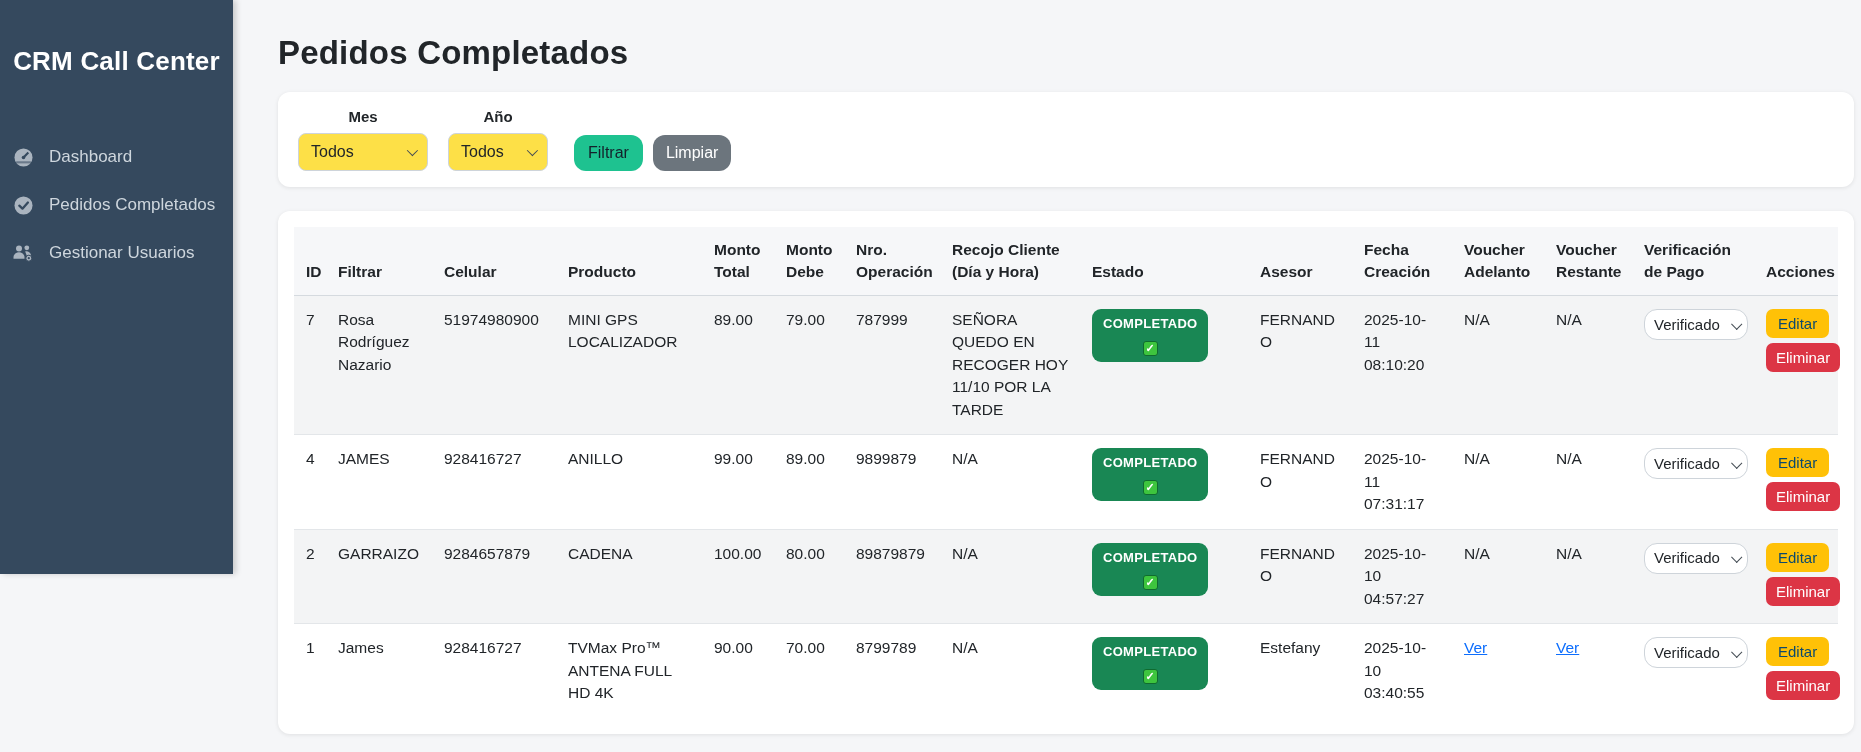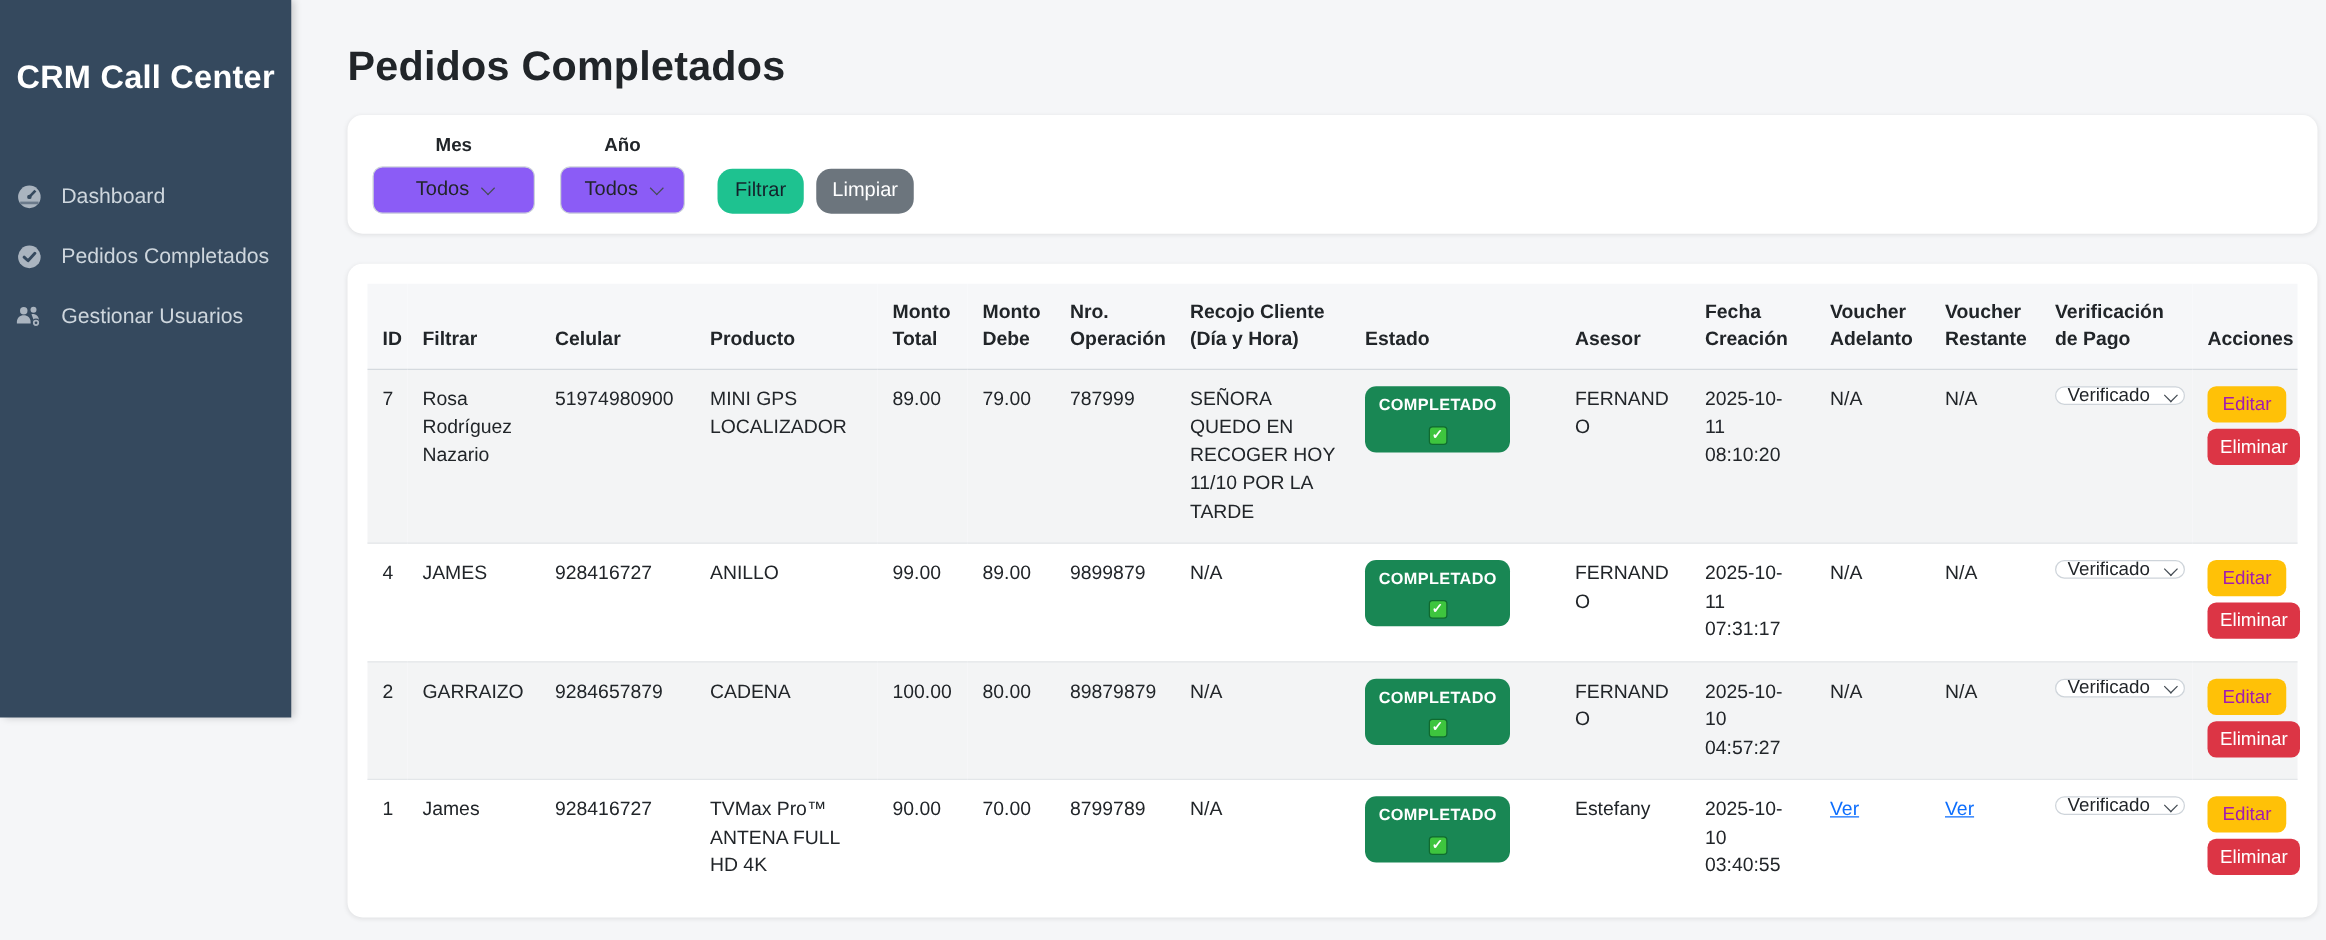--- a/index.html
+++ b/index.html
@@ -48,22 +48,22 @@
   .card {
     background: #ffffff; border-radius: 12px;
     box-shadow: 0 1px 4px rgba(0,0,0,0.09);
   }
 
   
   .filter-card { padding: 16px 20px; margin-bottom: 24px; display: flex; align-items: flex-end; }
   .filter-group { margin-right: 20px; }
   .filter-label { font-size: 15px; font-weight: 700; margin-bottom: 8px; text-align: center; }
   .select-box {
-    height: 38px; background: #8b5cf6; border: 1px solid #ced4da; border-radius: 8px;
-    display: flex; align-items: center; justify-content: center;
+    height: 38px; background: #fde047; border: 1px solid #ced4da; border-radius: 8px;
+    display: flex; align-items: center; justify-content: space-between;
     padding: 0 12px; font-size: 16px; color: #212529; cursor: pointer;
   }
   .select-box.mes { width: 130px; }
   .select-box.ano { width: 100px; }
   .chev {
     width: 8px; height: 8px; border-right: 1.8px solid #444c54; border-bottom: 1.8px solid #444c54;
     transform: rotate(45deg) translateY(-2px); margin-left: 10px; flex: none;
   }
   .btn { border: none; border-radius: 12px; font-size: 16px; cursor: pointer; font-family: inherit; }
   .btn-filtrar {
@@ -99,29 +99,29 @@
     padding: 6px 11px; border-radius: 9px; white-space: nowrap; flex-direction: column;
   }
   .check-emoji {
     width: 15px; height: 15px; background: #3ec53e; border: 1px solid #0f6b2f;
     border-radius: 3px; color: #fff; font-size: 11px; font-weight: 700;
     display: inline-flex; align-items: center; justify-content: center; line-height: 1;
   }
   .ver-link { color: var(--link, #0d6efd); text-decoration: underline; cursor: pointer; }
 
   .verif-select {
-    width: 104px; height: 15px; background: #fff; border: 1px solid #ced4da; border-radius: 13px;
+    width: 104px; height: 31px; background: #fff; border: 1px solid #ced4da; border-radius: 13px;
     display: flex; align-items: center; padding: 0 7px 0 9px;
     font-size: 15px; color: #212529; cursor: pointer; overflow: hidden;
   }
   .verif-select .txt { white-space: nowrap; overflow: hidden; flex: 1; }
   .verif-select .chev { margin-left: 2px; transform: rotate(45deg) translateY(-1px); }
 
   .btn-editar {
-    background: var(--warning, #ffc107); color: #a21caf;
+    background: var(--warning, #ffc107); color: #0c4a6e;
     padding: 6px 12px; font-size: 15px; border-radius: 7px; display: inline-block;
   }
   .btn-eliminar {
     background: var(--danger, #dc3545); color: #ffffff;
     padding: 6px 10px; font-size: 15px; border-radius: 7px; display: inline-block; margin-top: 5px;
   }
 </style>
 </head>
 <body>
 

